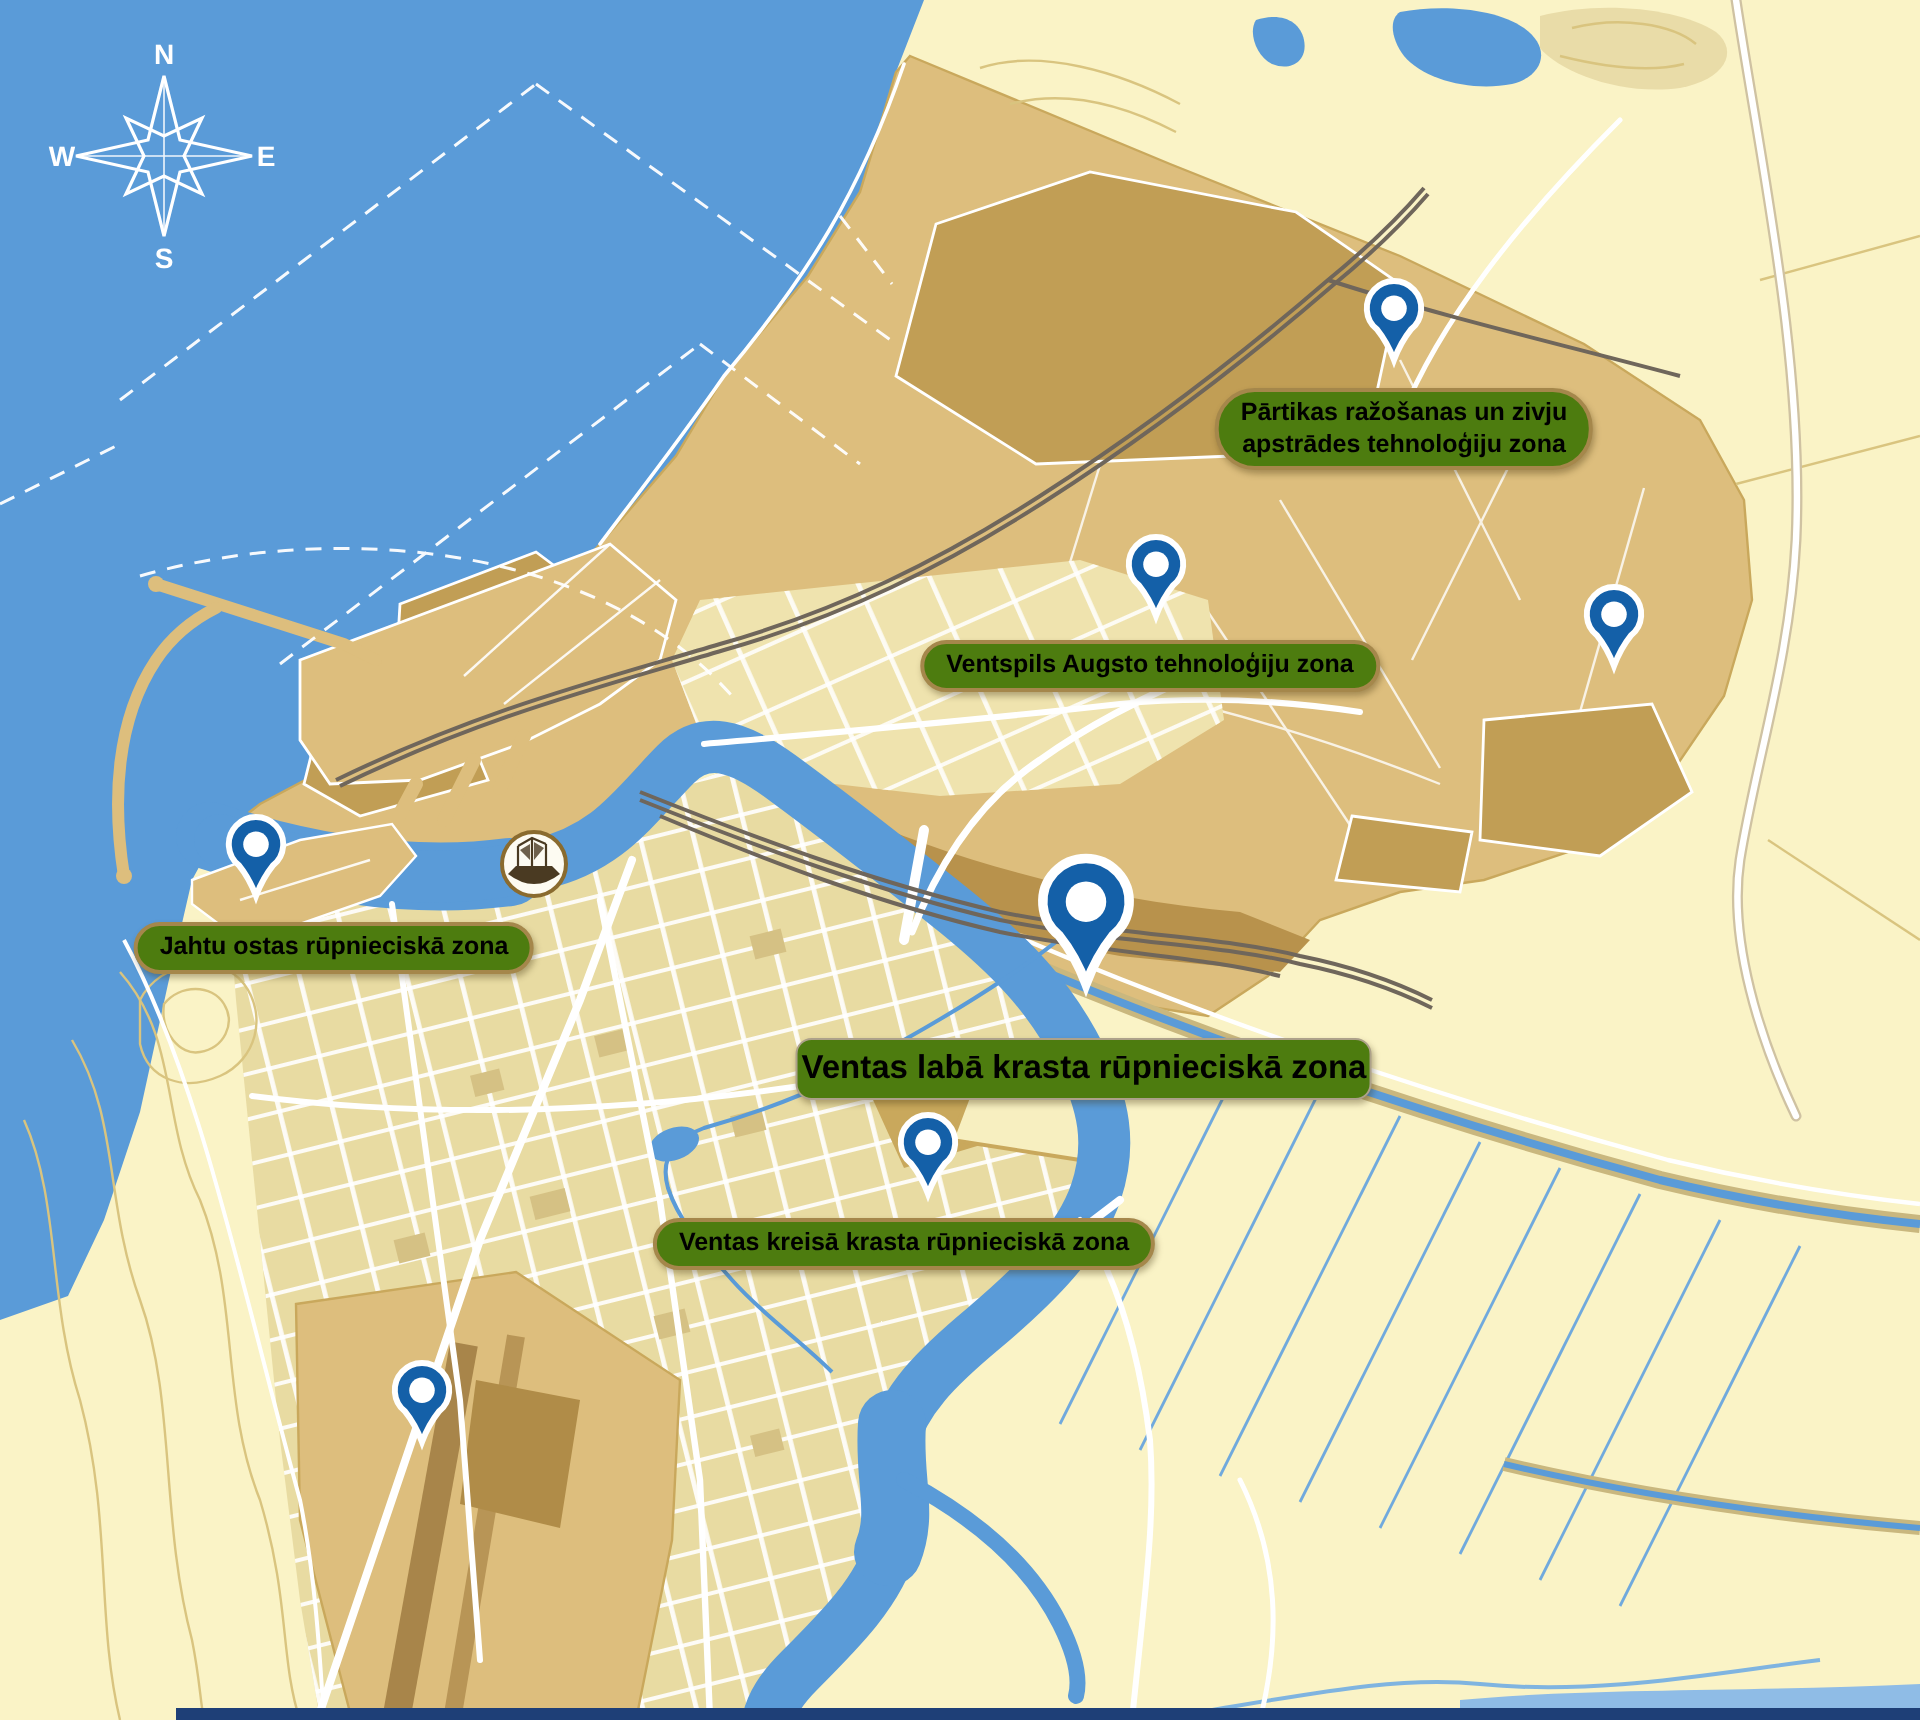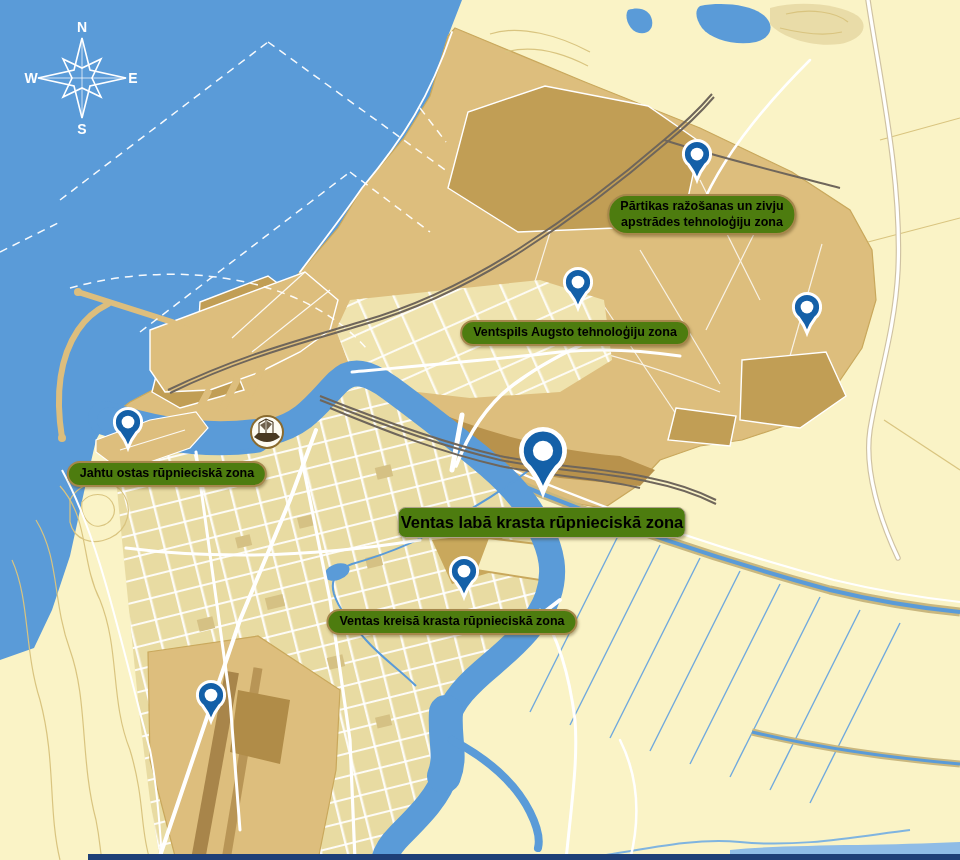--- a/index.html
+++ b/index.html
@@ -4,21 +4,21 @@
 <style>
   html,body{margin:0;padding:0;background:#ffffff;}
   #stage{position:relative;width:960px;height:860px;overflow:hidden;outline:1px solid #c9c9c9;
          font-family:"Liberation Sans", sans-serif;background:#FAF3C6;}
   #map-svg{position:absolute;left:0;top:0;}
   #labels-layer{position:absolute;left:0;top:0;width:960px;height:860px;}
   .zone-label{position:absolute;transform:translateX(-50%);background:#4d7c0f;color:#000;
       font-weight:bold;text-align:center;white-space:nowrap;line-height:1.25;
       box-shadow:1px 2px 3px rgba(60,45,10,.35);}
   .zone-label.small{font-size:12.5px;border:2px solid #A5874B;border-radius:20px;padding:3px 11px;}
-  .zone-label.large{font-size:16.5px;border:1.5px solid #ADA18A;border-radius:8px;padding:4px 2px;}
+  .zone-label.large{font-size:16.5px;border:1.5px solid #ADA18A;border-radius:8px;padding:4px 2px;margin-top:12px;}
   .lbl-line{display:block;}
 </style>
 </head>
 <body>
 
 <div id="stage">
 <svg id="map-svg" width="960" height="860" viewBox="0 0 960 860">
   <defs>
     <pattern id="grid1" width="26" height="22" patternUnits="userSpaceOnUse" patternTransform="rotate(-14)">
       <rect width="26" height="22" fill="none"></rect>

